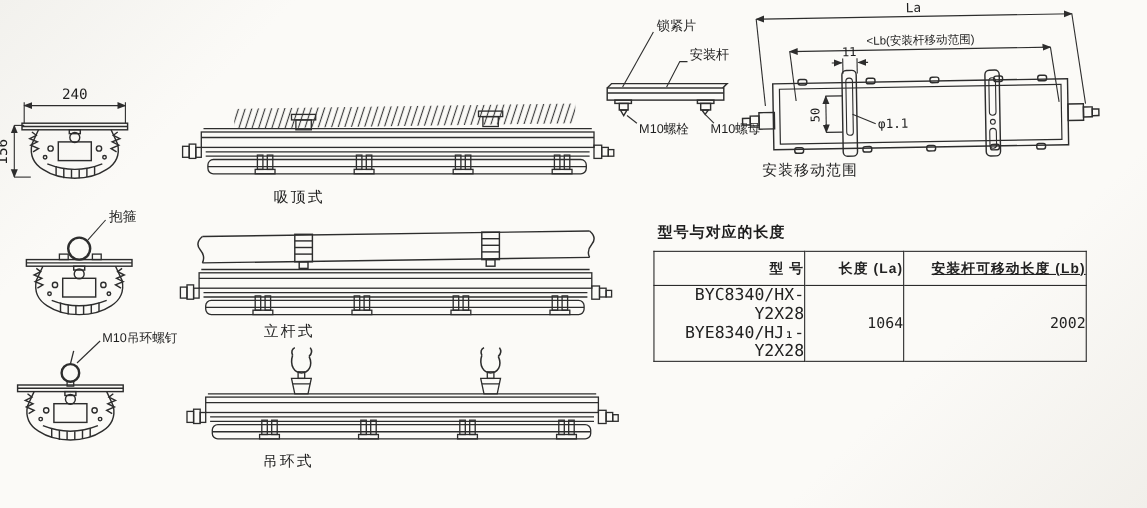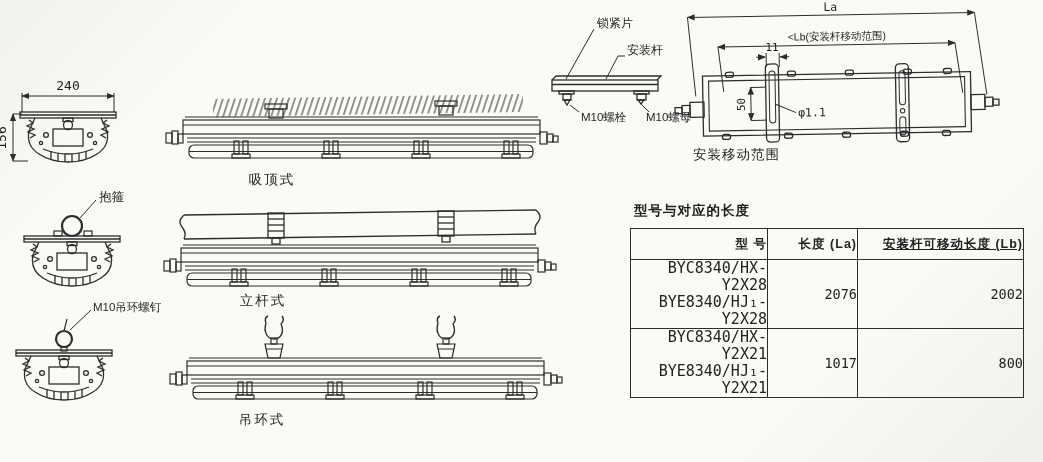--- a/index.html
+++ b/index.html
@@ -4,21 +4,21 @@
 <style>
   html,body{margin:0;padding:0;}
   body{font-family:"Liberation Sans","DejaVu Sans",sans-serif;background:#eceae6;}
   .stage{position:relative;width:1043px;height:462px;overflow:hidden;
          background:linear-gradient(135deg,#f2f1ed 0%,#fbfaf7 18%,#fbfaf7 78%,#f1efea 100%);}
   .stage svg{position:absolute;left:0;top:0;}
   svg text{fill:#1f1f1f;}
   .cjk{font-family:"Liberation Sans","DejaVu Sans",sans-serif;}
   .dimtxt{font-family:"DejaVu Sans Mono","Liberation Mono",monospace;}
   
-  .tablewrap{position:absolute;left:630px;top:202px;width:394px;color:#1d1d1d;}
+  .tablewrap{position:absolute;left:594px;top:202px;width:394px;color:#1d1d1d;}
   .tbl-title{font-size:13.5px;font-weight:bold;letter-spacing:1px;margin:0 0 8px 4px;}
   table.spec{border-collapse:collapse;width:390px;table-layout:fixed;}
   table.spec th,table.spec td{border:1.6px solid #2c2c2c;text-align:right;vertical-align:middle;
          padding:0;color:#222;}
   table.spec th{height:30px;font-size:12.5px;font-weight:bold;letter-spacing:1px;}
   table.spec td{height:52px;}
   .c1{width:136px;}.c2{width:89px;margin-left:22px;}.c3{width:165px;text-decoration:underline;}
   .model-cell div{font-family:"DejaVu Sans Mono","Liberation Mono",monospace;
          font-size:15px;line-height:17px;letter-spacing:0;}
   .num-cell{font-family:"DejaVu Sans Mono","Liberation Mono",monospace;font-size:13.5px;}
@@ -267,28 +267,20 @@
           <tr>
       <th class="c1">型 号</th>
       <th class="c2">长度 (La)</th>
       <th class="c3">安装杆可移动长度 (Lb)</th>
     </tr>
     <tr>
       <td class="model-cell">
         <div>BYC8340/HX-Y2X28</div>
         <div>BYE8340/HJ₁-Y2X28</div>
       </td>
-      <td class="num-cell">2076</td>
+      <td class="num-cell">1064</td>
       <td class="num-cell">2002</td>
-    </tr>
-    <tr>
-      <td class="model-cell">
-        <div>BYC8340/HX-Y2X21</div>
-        <div>BYE8340/HJ₁-Y2X21</div>
-      </td>
-      <td class="num-cell">1017</td>
-      <td class="num-cell">800</td>
     </tr>
   </tbody>
       </table>
 </div>
 
 </div>
 
 </body></html>

